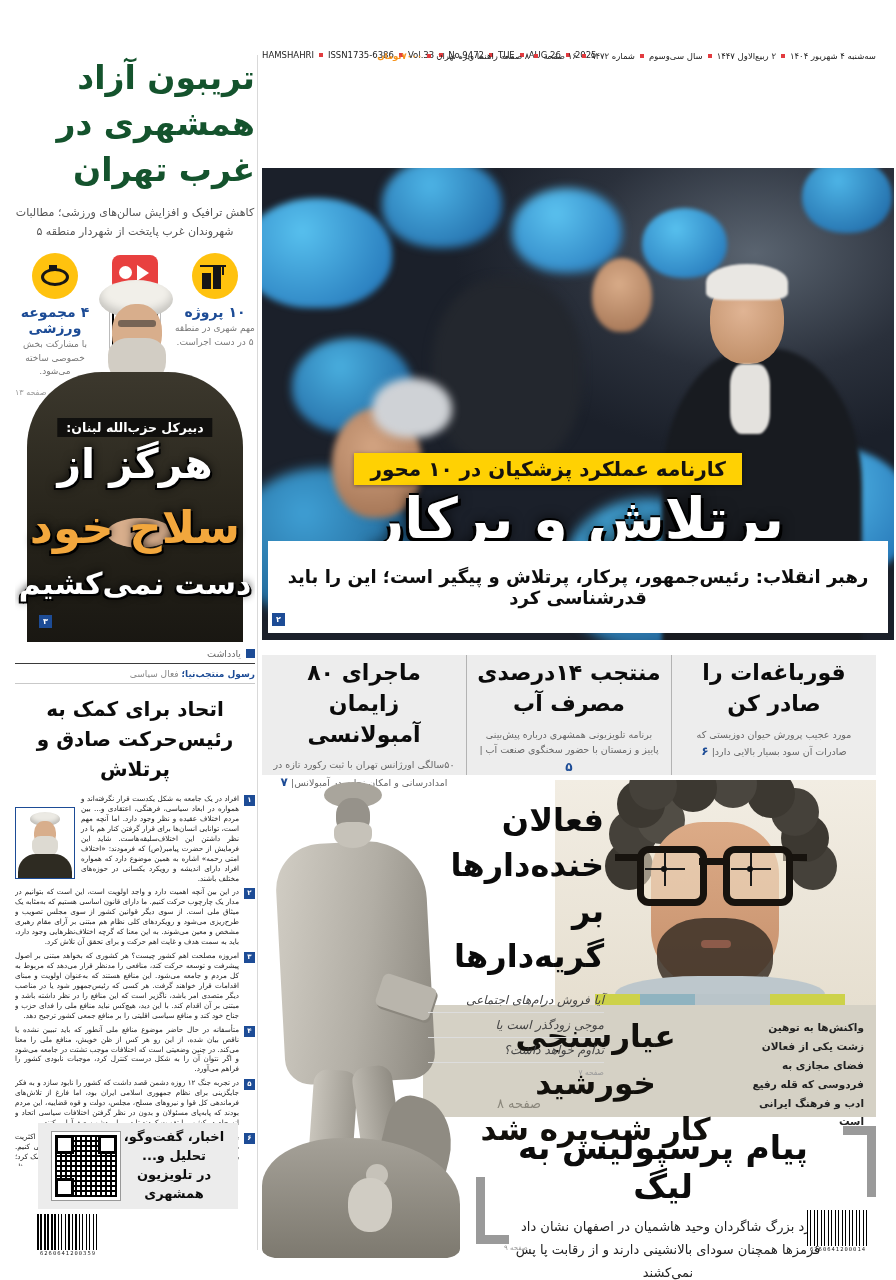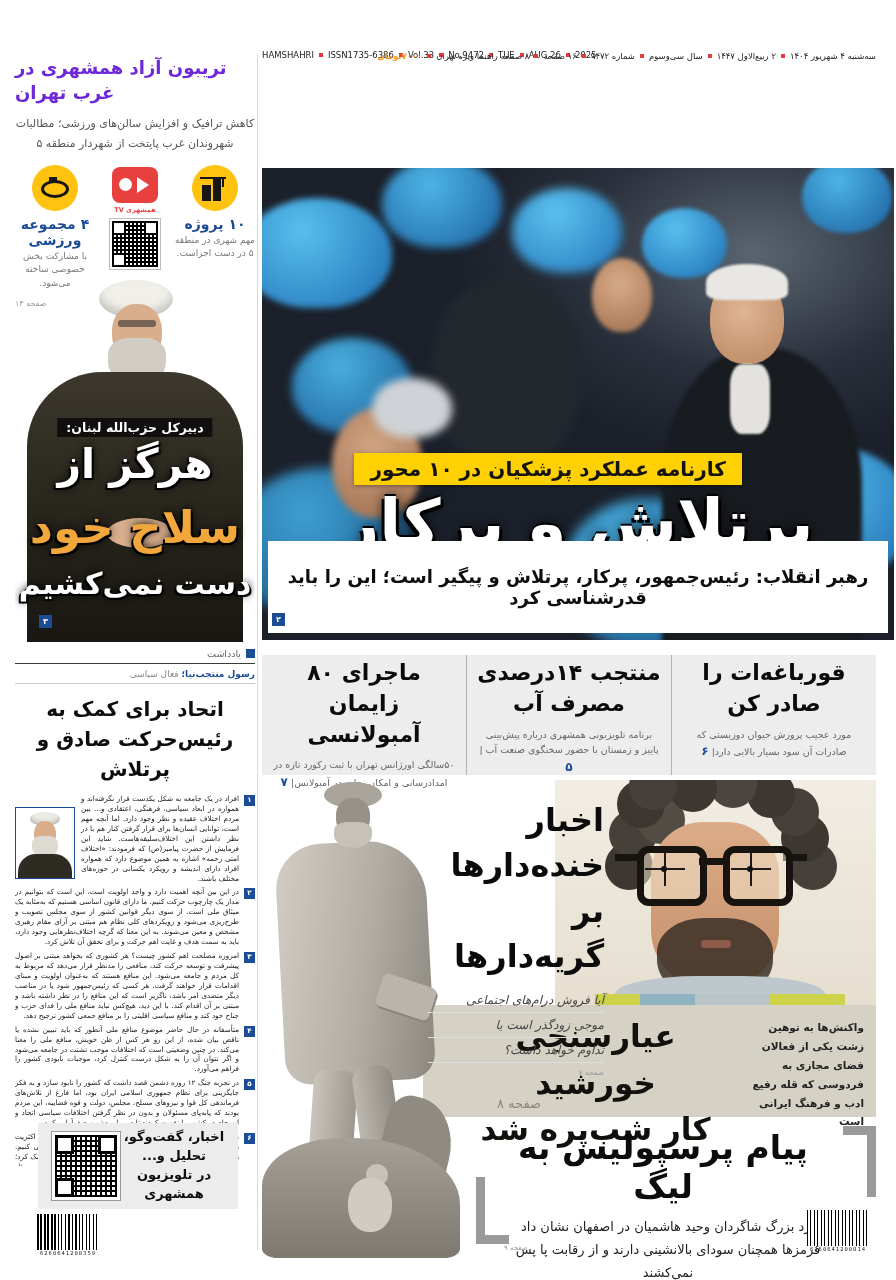--- a/index.html
+++ b/index.html
@@ -12,21 +12,21 @@
   .sq{width:4px;height:4px;background:#e23b3f;display:inline-block;flex:0 0 auto;}
   .price{color:#f7941d;font-weight:bold;}
   
   .logo{position:absolute;right:20px;top:64px;width:614px;height:92px;display:flex;gap:5px;}
   .logo .box{flex:1;background:#1d4c96;}
   .wordmark{position:absolute;inset:0;display:flex;align-items:center;justify-content:center;
             font-size:98px;font-weight:bold;color:#fff;letter-spacing:-3px;line-height:92px;
             transform:scaleY(1.04);pointer-events:none;}
   
   .tribune{position:absolute;left:15px;top:55px;width:240px;}
-  .tr-title{font-size:18px;font-weight:bold;text-align:left;line-height:1.4;color:#6d28d9;}
+  .tr-title{font-size:33px;font-weight:bold;text-align:right;line-height:1.4;color:#14532d;}
   .tr-sub{font-size:11px;color:#555;text-align:center;line-height:1.75;margin-top:9px;}
   .stats{display:flex;margin-top:12px;}
   .stat{flex:1;text-align:center;}
   .ycircle{width:46px;height:46px;border-radius:50%;background:#ffc20e;margin:0 auto;position:relative;}
   .icon-stadium{position:absolute;left:9px;top:15px;width:22px;height:12px;border:3px solid #161616;border-radius:50%;}
   .icon-stadium::after{content:"";position:absolute;left:5px;top:-6px;width:8px;height:4px;background:#161616;}
   .icon-crane{position:absolute;left:8px;top:10px;width:28px;height:26px;}
   .icon-crane .b1{position:absolute;left:2px;bottom:0;width:9px;height:16px;background:#161616;}
   .icon-crane .b2{position:absolute;left:13px;bottom:0;width:8px;height:22px;background:#161616;}
   .icon-crane .jib{position:absolute;left:0;top:2px;width:26px;height:2px;background:#161616;}
@@ -98,21 +98,21 @@
   .bars{height:36px;background:repeating-linear-gradient(90deg,#000 0 1.5px,#fff 1.5px 3px,#000 3px 4.5px,#fff 4.5px 7px);}
   .bdigits{font-family:"DejaVu Sans Mono",monospace;font-size:5.5px;direction:ltr;text-align:center;color:#222;letter-spacing:1px;}
   .bc-left{left:37px;top:1214px;}
   .bc-right{left:807px;top:1210px;z-index:8;}
   
   .lead-photo{position:absolute;left:262px;top:168px;width:632px;height:472px;overflow:hidden;
       background:radial-gradient(ellipse 300px 200px at 78% 18%,#5a6470 0%,#2a303b 60%,#1b202a 100%);}
   .hm{position:absolute;border-radius:50% 50% 46% 46%;}
   .lead-kicker{position:absolute;top:285px;right:152px;background:#ffd103;color:#151310;font-weight:bold;
                font-size:20px;padding:4px 16px;box-shadow:0 1px 4px rgba(0,0,0,.4);}
-  .lead-headline{position:absolute;top:318px;left:0;right:0;text-align:center;font-size:64px;font-weight:bold;color:#fff;
+  .lead-headline{position:absolute;top:318px;left:0;right:0;text-align:center;font-size:56px;font-weight:bold;color:#fff;
       text-shadow:3px 3px 0 #000,-3px 3px 0 #000,0 -2px 0 #000,0 0 14px rgba(0,0,0,.9);}
   .lead-deck{position:absolute;bottom:7px;left:6px;right:6px;background:#fff;text-align:center;
              font-size:18px;font-weight:bold;color:#0e0e0e;padding:25px 4px;}
   .lead-badge{position:absolute;bottom:14px;left:10px;}
   
   .teasers{position:absolute;left:262px;top:655px;width:614px;height:120px;background:#ededed;display:flex;box-sizing:border-box;}
   .teaser{flex:1;text-align:center;padding:3px 10px 8px;box-sizing:border-box;}
   .teaser + .teaser{border-right:1px solid #b3b3b3;}
   .t-title{font-size:22px;font-weight:bold;color:#0b0b0b;line-height:1.4;}
   .t-desc{font-size:9.5px;color:#666;margin-top:7px;line-height:1.65;}
@@ -382,21 +382,21 @@
     <div class="st st-leg1"></div>
     <div class="st st-leg2"></div>
     <div class="st st-rock"></div>
     <div class="st st-base"></div>
     <div class="st st-cherub-head"></div>
     <div class="st st-cherub"></div>
   </div>
 
   <div class="comedy">
     <div class="c-title">
-      <div>اخبار</div>
+      <div>فعالان</div>
       <div>خنده‌دارها</div>
       <div>بر گریه‌دارها</div>
     </div>
     <div class="c-sub">
       <div>آیا فروش درام‌های اجتماعی</div>
       <div>موجی زودگذر است یا</div>
       <div>تداوم خواهد داشت؟</div>
     </div>
     <div class="c-page">صفحه ۷</div>
   </div>

